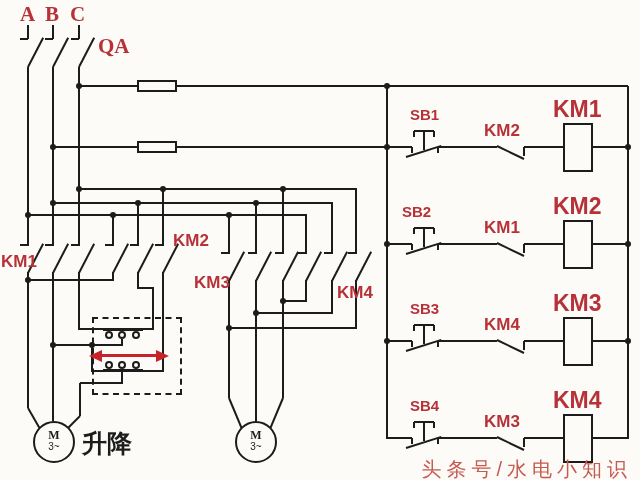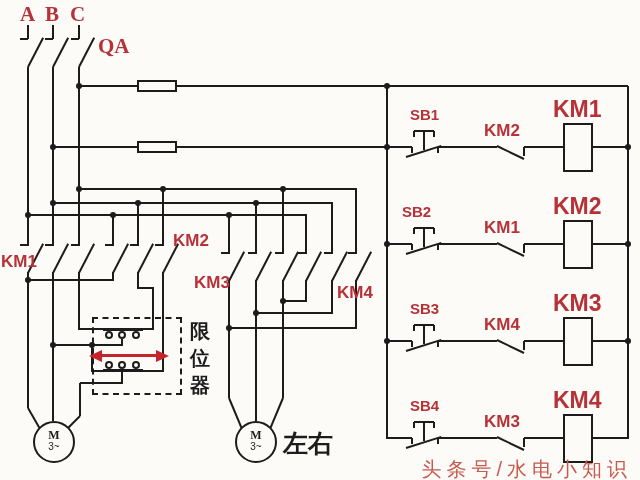--- a/index.html
+++ b/index.html
@@ -231,31 +231,30 @@
   <span class="rlabel coillabel" style="left:553px;top:193px;">KM2</span>
 
   <span class="rlabel slabel" style="left:410px;top:300px;">SB3</span>
   <span class="rlabel klabel" style="left:484px;top:315px;">KM4</span>
   <span class="rlabel coillabel" style="left:553px;top:290px;">KM3</span>
 
   <span class="rlabel slabel" style="left:410px;top:397px;">SB4</span>
   <span class="rlabel klabel" style="left:484px;top:412px;">KM3</span>
   <span class="rlabel coillabel" style="left:553px;top:387px;">KM4</span>
 
-  <div class="limitlabel" style="left:188px;top:318px;">限位器</div>
 
   <div class="motor" style="left:33px;top:421px;">
     <span class="m">M</span>
     <span class="ph">3~</span>
   </div>
+  <div class="cnlabel" style="left:82px;top:427px;">升降</div>
 
   <div class="motor" style="left:235px;top:421px;">
     <span class="m">M</span>
     <span class="ph">3~</span>
   </div>
-  <div class="cnlabel" style="left:283px;top:427px;">左右</div>
 
   <div class="arrow-shaft" style="left:101px;top:354px;width:56px;height:3px;"></div>
   <div class="arrow-head" style="left:89px;top:349.5px;border-right:13px solid #c5242a;"></div>
   <div class="arrow-head" style="left:156px;top:349.5px;border-left:13px solid #c5242a;"></div>
 
   <div class="watermark" style="right:8px;top:456px;">头条号/水电小知识</div>
 </div>
 
 </body></html>

